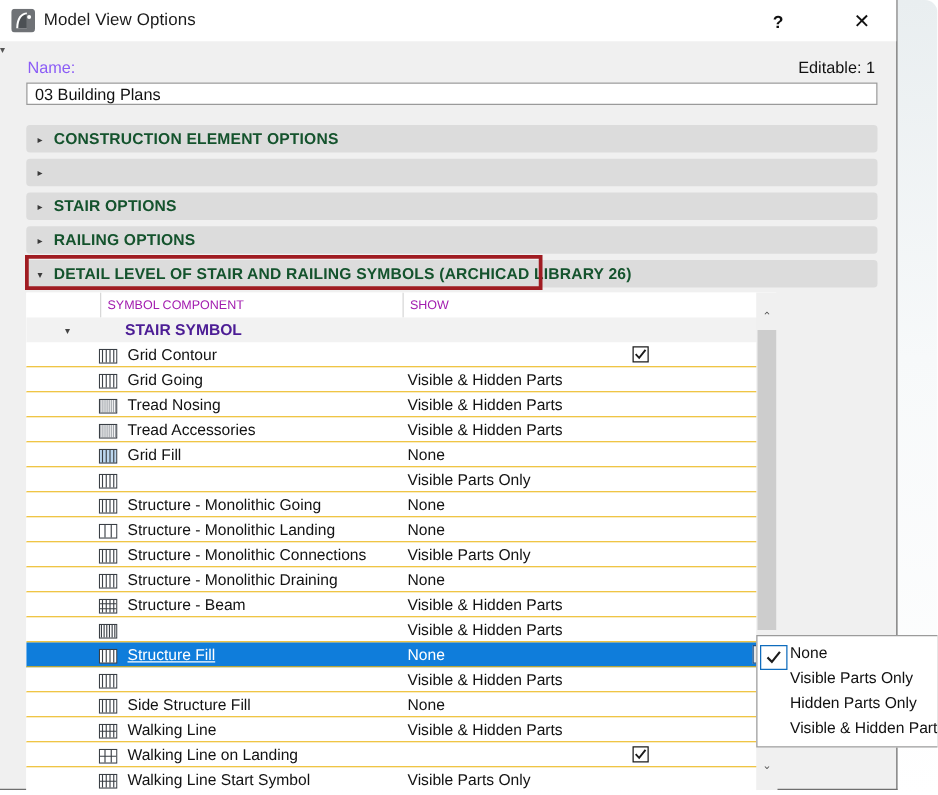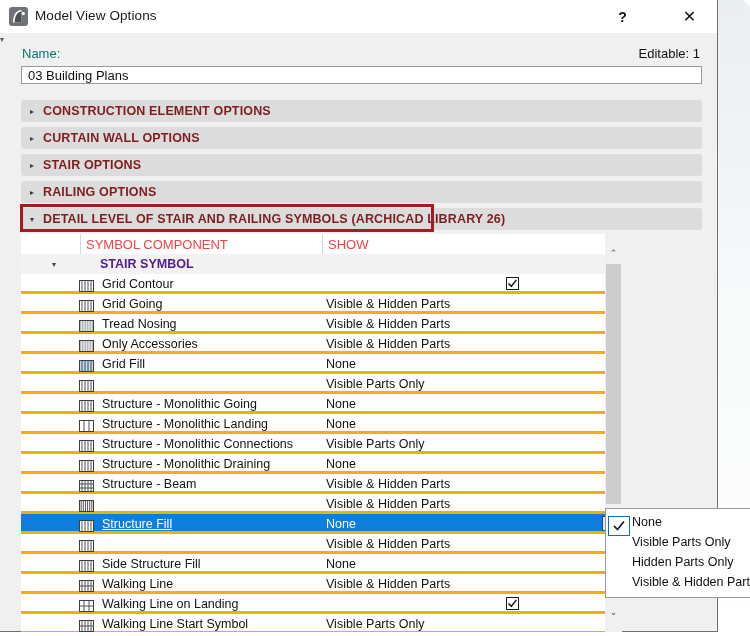--- a/index.html
+++ b/index.html
@@ -64,21 +64,21 @@
     width: 8px; height: 8px;
     color: #555;
     font-size: 8px;
     line-height: 8px;
   }
 
   
   #name-label {
     position: absolute;
     left: 22px; top: 46px;
-    font-size: 13px; color: #0f766e;
+    font-size: 13px; color: #8b5cf6;
   }
   #editable-label {
     position: absolute;
     right: 17px; top: 46px;
     font-size: 13px; color: #111;
     text-align: center;
   }
   #name-input {
     position: absolute;
     left: 21px; top: 66px;
@@ -106,21 +106,21 @@
   }
   .acc-tri {
     width: 22px;
     display: flex; align-items: center; justify-content: center;
     font-size: 8px;
     color: #3a3a3a;
   }
   .acc-label {
     font-size: 12.5px;
     font-weight: bold;
-    color: #7f1d1d;
+    color: #14532d;
     letter-spacing: .15px;
     white-space: nowrap;
   }
 
   
   #redbox {
     position: absolute;
     left: 20px; top: 204px;
     width: 414px; height: 28px;
     border: 3px solid #a01c22;
@@ -140,22 +140,22 @@
   #thead {
     position: absolute;
     left: 0; top: 0;
     width: 600px; height: 20px;
     background: #ffffff;
     box-sizing: border-box;
   }
   .th {
     position: absolute;
     top: 0; height: 20px;
-    font-size: 13px;
-    color: #ef4444;
+    font-size: 10px;
+    color: #a21caf;
     display: flex; align-items: center;
     box-sizing: border-box;
     border-right: 1px solid #d8d8d8;
     padding-left: 5px;
     white-space: nowrap;
   }
   .th.c0 { left: 0; width: 60px; padding-left: 0;}
   .th.c1 { left: 60px; width: 242px; }
   .th.c2 { left: 302px; width: 298px; border-right: none;}
 
@@ -183,21 +183,21 @@
   }
 
   #rows {
     position: absolute;
     left: 0; top: 40px;
     width: 600px;
   }
   .row {
     position: relative;
     height: 20px;
-    border-bottom: 3px solid #eab308;
+    border-bottom: 1px solid #eab308;
     box-sizing: border-box;
     background: #ffffff;
   }
   .row.selected { background: #0f7ddb; }
   .row-icon {
     position: absolute;
     left: 58px; top: 4px;
     width: 15px; height: 12px;
   }
   .row-name {
@@ -322,21 +322,20 @@
     <div id="name-label">Name:</div>
     <div id="editable-label">Editable: 1</div>
     <input id="name-input" type="text" value="03 Building Plans" style="">
 
     <div class="accordion" style="top:100px;">
       <span class="acc-tri">▸</span>
       <span class="acc-label">CONSTRUCTION ELEMENT OPTIONS</span>
     </div>
     <div class="accordion" style="top:127px;">
       <span class="acc-tri">▸</span>
-      <span class="acc-label">CURTAIN WALL OPTIONS</span>
     </div>
     <div class="accordion" style="top:154px;">
       <span class="acc-tri">▸</span>
       <span class="acc-label">STAIR OPTIONS</span>
     </div>
     <div class="accordion" style="top:181px;">
       <span class="acc-tri">▸</span>
       <span class="acc-label">RAILING OPTIONS</span>
     </div>
     <div class="accordion" style="top:208px;">
@@ -405,21 +404,21 @@
                 <rect x="0.5" y="0.5" width="14" height="11" fill="#ffffff" stroke="#3a3f45" stroke-width="1"></rect>
                 <line x1="1.6666666666666667" y1="1" x2="1.6666666666666667" y2="11" stroke="#6a7078" stroke-width="0.6"></line>
                 <line x1="3.3333333333333335" y1="1" x2="3.3333333333333335" y2="11" stroke="#6a7078" stroke-width="0.6"></line>
                 <line x1="5" y1="1" x2="5" y2="11" stroke="#6a7078" stroke-width="0.6"></line>
                 <line x1="6.666666666666667" y1="1" x2="6.666666666666667" y2="11" stroke="#6a7078" stroke-width="0.6"></line>
                 <line x1="8.333333333333334" y1="1" x2="8.333333333333334" y2="11" stroke="#6a7078" stroke-width="0.6"></line>
                 <line x1="10" y1="1" x2="10" y2="11" stroke="#6a7078" stroke-width="0.6"></line>
                 <line x1="11.666666666666668" y1="1" x2="11.666666666666668" y2="11" stroke="#6a7078" stroke-width="0.6"></line>
                 <line x1="13.333333333333334" y1="1" x2="13.333333333333334" y2="11" stroke="#6a7078" stroke-width="0.6"></line>
               </svg></span>
-            <span class="row-name">Only Accessories</span>
+            <span class="row-name">Tread Accessories</span>
             <span class="row-show">Visible &amp; Hidden Parts</span>
           </div>
           <div class="row">
             <span class="row-icon"><svg width="15" height="12" viewBox="0 0 15 12">
                 <rect x="0.5" y="0.5" width="14" height="11" fill="#bcd7ef" stroke="#3a3f45" stroke-width="1"></rect>
                 <line x1="3" y1="1" x2="3" y2="11" stroke="#3a3f45" stroke-width="0.9"></line>
                 <line x1="6" y1="1" x2="6" y2="11" stroke="#3a3f45" stroke-width="0.9"></line>
                 <line x1="9" y1="1" x2="9" y2="11" stroke="#3a3f45" stroke-width="0.9"></line>
                 <line x1="12" y1="1" x2="12" y2="11" stroke="#3a3f45" stroke-width="0.9"></line>
               </svg></span>

